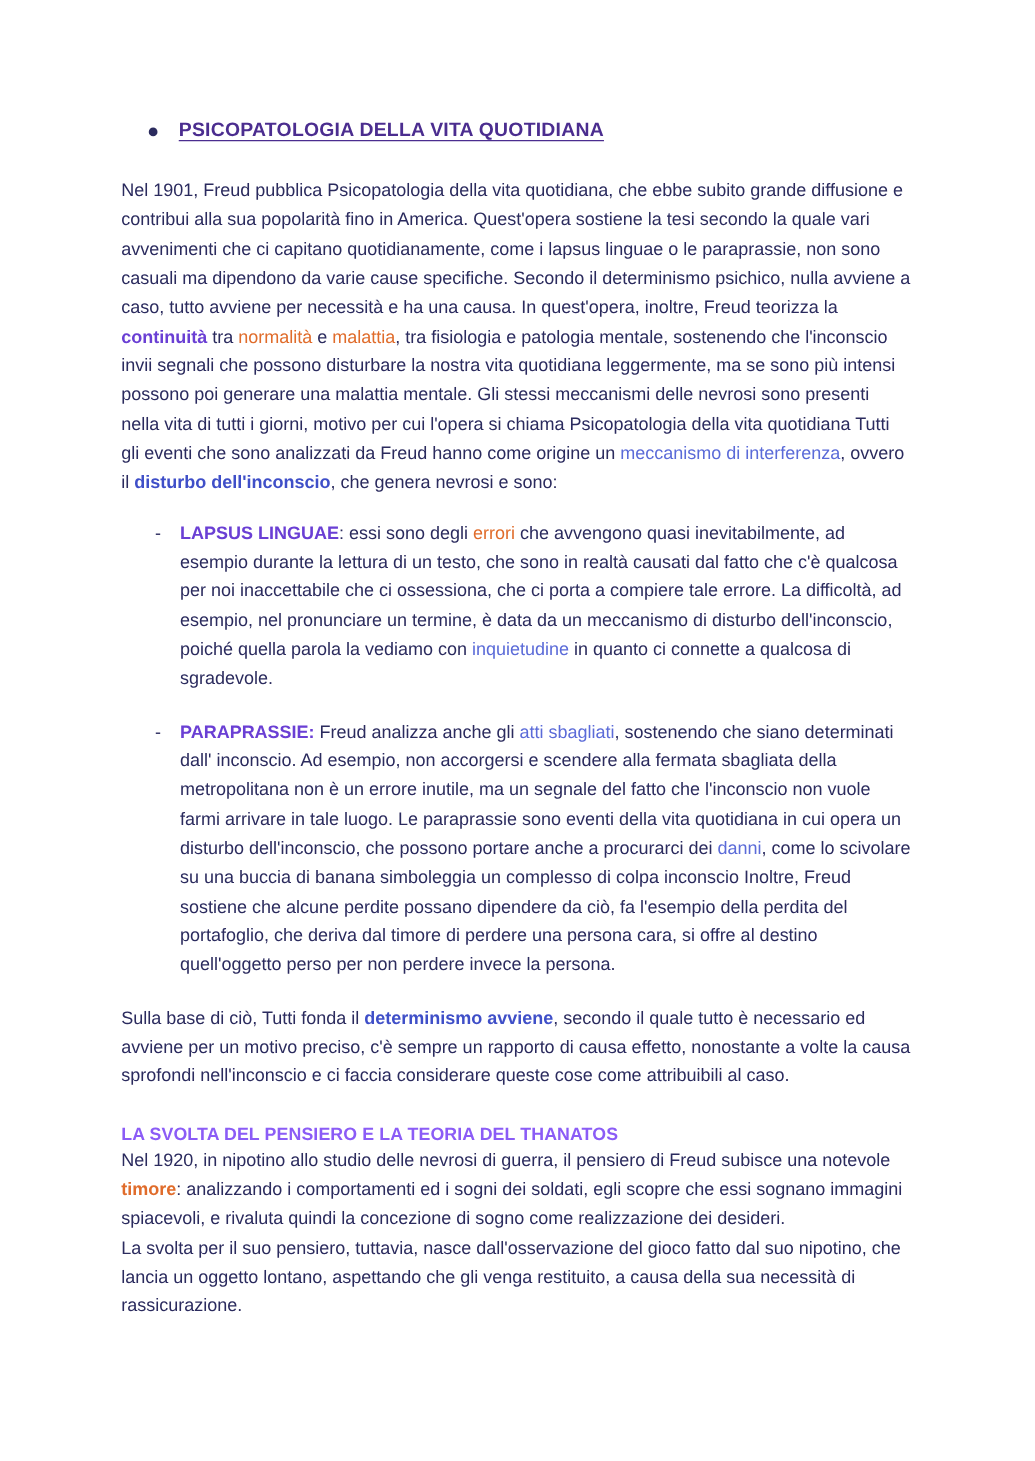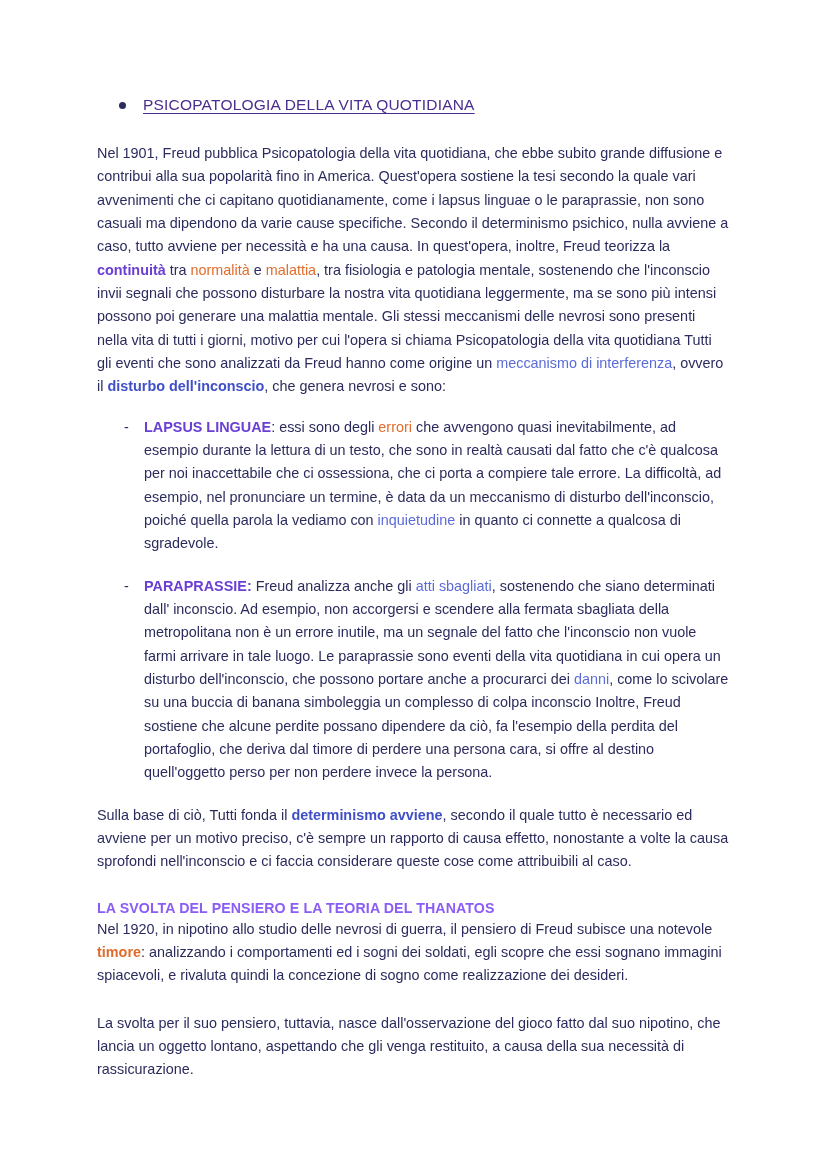--- a/index.html
+++ b/index.html
@@ -34,35 +34,34 @@
     width: 7px;
     height: 7px;
     border-radius: 50%;
     background: #2b2b5e;
     margin-right: 17px;
     margin-left: 22px;
     flex: 0 0 auto;
   }
   .doc-title {
     font-size: 15.5px;
-    font-weight: normal;
+    font-weight: bold;
     letter-spacing: 0.2px;
     color: #4b2d8f;
     text-decoration: underline;
     text-underline-offset: 3px;
   }
   p {
     margin: 0;
     font-size: 14.4px;
     line-height: 1.62;
     color: #2b2b5e;
   }
   .para {
     margin-bottom: 0;
-    margin-top: 24px;
   }
   .hl-purple { color: #6a3fd4; font-weight: bold; }
   .hl-orange { color: #e06c2b; }
   .hl-orange-b { color: #e06c2b; font-weight: bold; }
   .hl-blue { color: #5b6bd8; }
   .hl-blue-b { color: #3f4fc8; font-weight: bold; }
 
   
   ul.dash-list {
     list-style: none;

